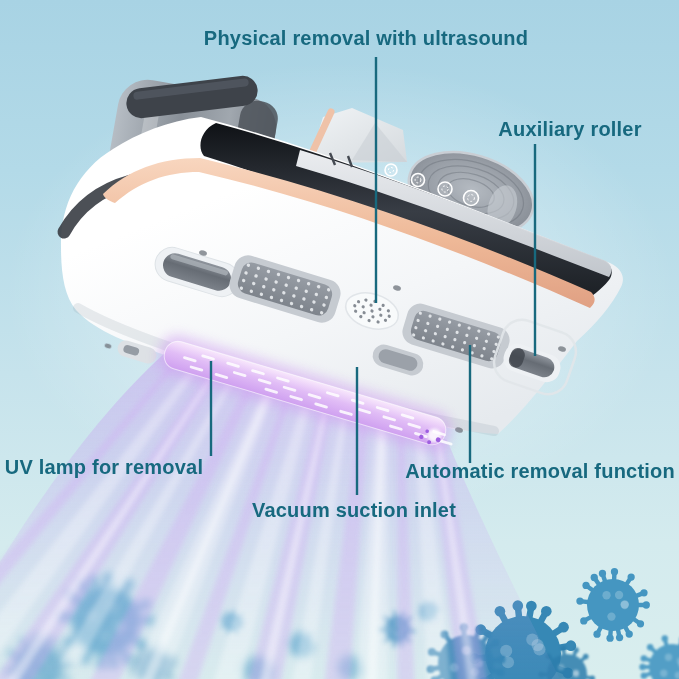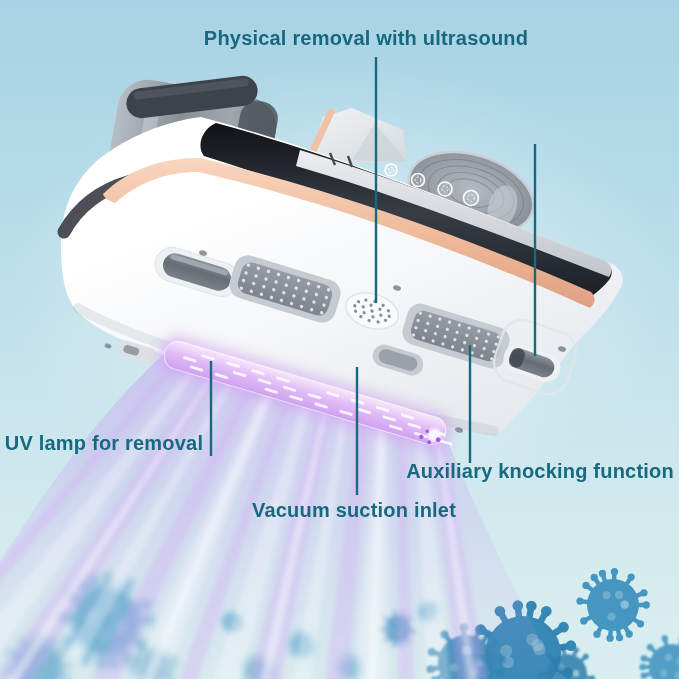--- a/index.html
+++ b/index.html
@@ -836,16 +836,17 @@
   <g stroke-width="2.4">
     <line class="leader" x1="376" y1="57" x2="376" y2="303" stroke="#18697e"></line>
     <line class="leader" x1="535" y1="144" x2="535" y2="356" stroke="#18697e"></line>
     <line class="leader" x1="211" y1="361" x2="211" y2="456" stroke="#18697e"></line>
     <line class="leader" x1="357" y1="367" x2="357" y2="495" stroke="#18697e"></line>
     <line class="leader" x1="470" y1="345" x2="470" y2="463" stroke="#18697e"></line>
   </g>
 </svg>
 
 <div class="callout" style="left:366px;top:27px">Physical removal with ultrasound</div>
-<div class="callout" style="left:104px;top:432px">UV lamp for removal</div>
-<div class="callout" style="left:540px;top:460px">Auxiliary knocking function</div>
+<div class="callout" style="left:570px;top:118px">Auxiliary roller</div>
+<div class="callout" style="left:104px;top:456px">UV lamp for removal</div>
+<div class="callout" style="left:540px;top:460px">Automatic removal function</div>
 <div class="callout" style="left:354px;top:499px">Vacuum suction inlet</div>
 </div>
 
 </body></html>

